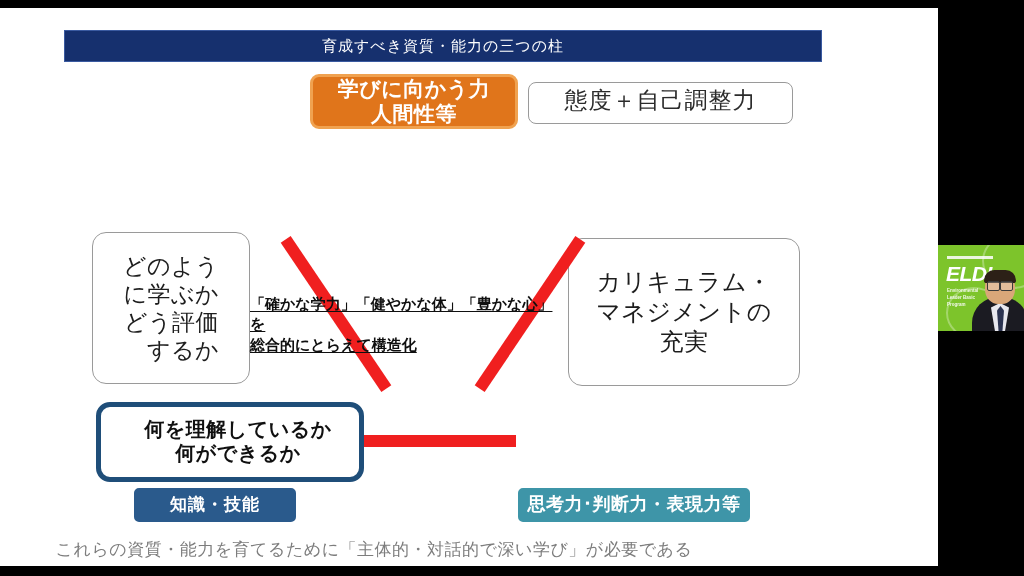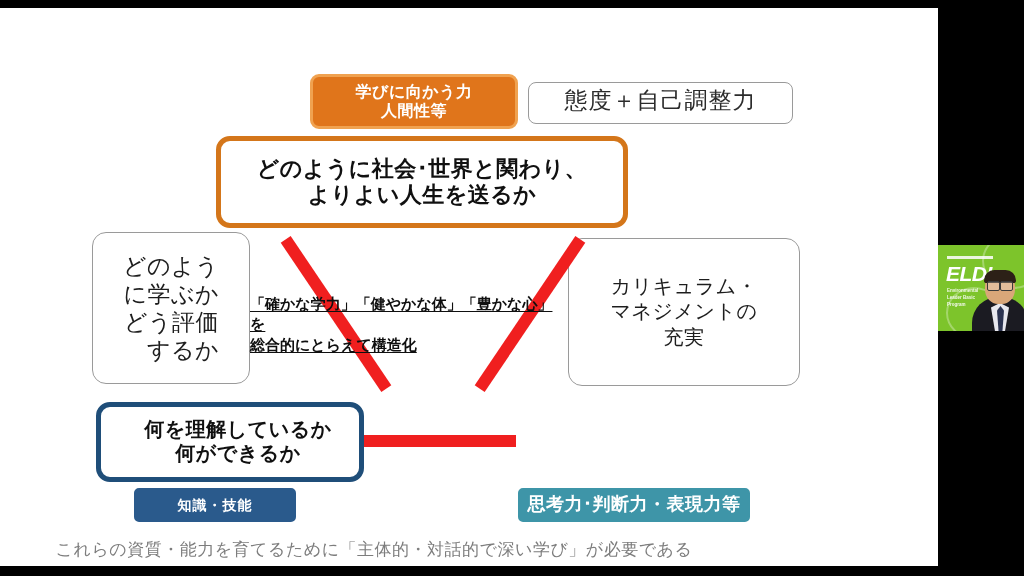--- a/index.html
+++ b/index.html
@@ -16,55 +16,55 @@
     display:flex;align-items:center;justify-content:center;}
   #title-bar .t{color:#ffffff;font-size:15px;letter-spacing:1px;font-weight:400;}
 
   
   .rbox{position:absolute;box-sizing:border-box;display:flex;align-items:center;justify-content:center;text-align:center;}
   .rbox .t{line-height:1.18;white-space:pre-line;}
 
   
   #box-attitude{left:310px;top:66px;width:208px;height:55px;
     background:#E0751B;border:3px solid #F0A250;border-radius:9px;}
-  #box-attitude .t{color:#ffffff;font-size:16px;font-weight:700;letter-spacing:.5px;}
+  #box-attitude .t{color:#ffffff;font-size:21px;font-weight:700;letter-spacing:.5px;}
 
   
   #box-attitude-note{left:528px;top:74px;width:265px;height:42px;
     background:#ffffff;border:1.5px solid #9a9a9a;border-radius:8px;font-family:Liberation Mono, monospace;}
   #box-attitude-note .t{color:#2b2b2b;font-size:23px;font-weight:400;letter-spacing:1px;}
 
   
   #box-how-society{left:216px;top:128px;width:412px;height:92px;
     background:#ffffff;border:5px solid #D4761A;border-radius:14px;z-index:6;}
   #box-how-society .t{color:#101010;font-size:22px;font-weight:700;letter-spacing:.5px;}
 
   
   #box-how-learn{left:92px;top:224px;width:158px;height:152px;
     background:#ffffff;border:1.5px solid #9a9a9a;border-radius:14px;text-align:right;}
   #box-how-learn .t{color:#1d1d1d;font-size:23px;font-weight:400;letter-spacing:.5px;line-height:1.22;}
 
   
   #box-curriculum{left:568px;top:230px;width:232px;height:148px;
     background:#ffffff;border:1.5px solid #9a9a9a;border-radius:14px;}
-  #box-curriculum .t{color:#1d1d1d;font-size:20px;font-weight:400;letter-spacing:.5px;line-height:1.26;}
+  #box-curriculum .t{color:#1d1d1d;font-size:24px;font-weight:400;letter-spacing:.5px;line-height:1.26;}
 
   
   #center-note{position:absolute;left:250px;top:286px;width:308px;text-align:left;z-index:7;}
   #center-note .t{display:inline-block;font-family:"Liberation Serif","DejaVu Serif",serif;
     color:#0f0f0f;font-size:15px;font-weight:700;line-height:1.35;white-space:pre-line;
     text-decoration:underline;text-underline-offset:2px;}
 
   
   #box-knowledge{left:96px;top:394px;width:268px;height:80px;
     background:#ffffff;border:5px solid #1F4E79;border-radius:14px;z-index:6;padding-left:16px;}
   #box-knowledge .t{color:#101010;font-size:20px;font-weight:700;letter-spacing:.5px;}
   #tag-knowledge{left:132px;top:478px;width:166px;height:38px;
     background:#2A5A8C;border:2px solid #ffffff;border-radius:7px;z-index:7;}
-  #tag-knowledge .t{color:#ffffff;font-size:14px;font-weight:700;letter-spacing:1px;}
+  #tag-knowledge .t{color:#ffffff;font-size:17px;font-weight:700;letter-spacing:1px;}
 
   
   #box-thinking{left:488px;top:392px;width:284px;height:84px;
     background:#ffffff;border:5px solid #3FA5B5;border-radius:14px;z-index:6;}
   #box-thinking .t{color:#101010;font-size:20px;font-weight:700;letter-spacing:.3px;}
   #tag-thinking{left:516px;top:478px;width:236px;height:38px;
     background:#3E95A8;border:2px solid #ffffff;border-radius:7px;z-index:7;}
   #tag-thinking .t{color:#ffffff;font-size:18px;font-weight:700;letter-spacing:.5px;text-align:right;}
 
   
@@ -113,38 +113,37 @@
   #bar-bottom{position:absolute;left:0;top:566px;width:1024px;height:10px;background:#000;}
   #bar-right{position:absolute;left:938px;top:0;width:86px;height:576px;background:#000;}
 </style>
 </head>
 <body>
 
 <div id="screen">
 
   <div id="slide">
 
+    <div id="title-bar">
+      <span class="t">育成すべき資質・能力の三つの柱</span>
+    </div>
 
     <div class="redline" id="red-left"></div>
     <div class="redline" id="red-right"></div>
     <div class="redline" id="red-bottom"></div>
 
     <div class="rbox" id="box-attitude">
       <span class="t">学びに向かう力
 人間性等</span>
     </div>
 
     <div class="rbox" id="box-attitude-note">
       <span class="t">態度＋自己調整力</span>
     </div>
 
-    <div class="rbox" id="box-how-society">
-      <span class="t">どのように社会･世界と関わり、
-よりよい人生を送るか</span>
-    </div>
 
     <div class="rbox" id="box-how-learn">
       <span class="t">どのよう
 に学ぶか
 どう評価
 するか</span>
     </div>
 
     <div class="rbox" id="box-curriculum">
       <span class="t">カリキュラム・

